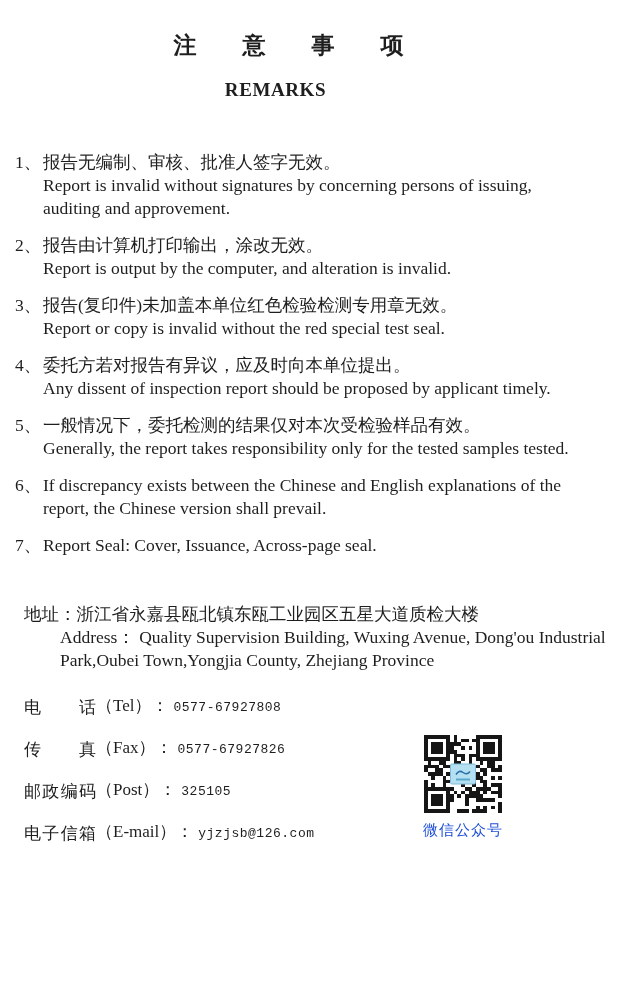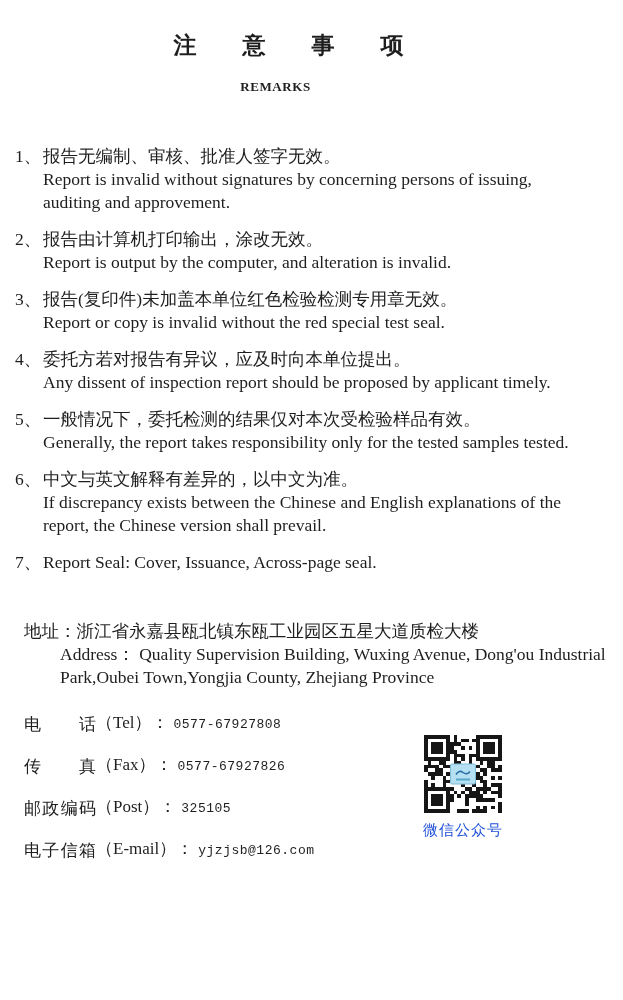--- a/index.html
+++ b/index.html
@@ -8,21 +8,21 @@
     font-family:"Liberation Serif","DejaVu Serif",serif; color:#1e1e1e;
     overflow:hidden;
   }
   
   .header { padding-top:32px; }
   .title-cn {
     margin:0; text-align:center; font-size:23px; font-weight:bold;
     letter-spacing:2em; line-height:1.2; white-space:nowrap;
   }
   .title-en {
-    margin:19px 0 0 8px; text-align:center; font-size:13px; font-weight:bold;
+    margin:19px 0 0 8px; text-align:center; font-size:19px; font-weight:bold;
     letter-spacing:0.6px; padding-right:80px;
   }
   
   .items { margin-top:50px; padding:0 35px 0 15px; }
   .item { display:flex; margin-bottom:14px; }
   .item-num { width:28px; flex-shrink:0; font-size:17.5px; line-height:23px; }
   .item-body { flex:1; }
   .item-cn { font-size:17.5px; line-height:23px; }
   .item-en { font-size:17.5px; line-height:23px; }
   
@@ -101,21 +101,20 @@
     <div class="item">
       <span class="item-num">5、</span>
       <div class="item-body">
         <div class="item-cn">一般情况下，委托检测的结果仅对本次受检验样品有效。</div>
         <div class="item-en">Generally, the report takes responsibility only for the tested samples tested.</div>
       </div>
     </div>
     <div class="item">
       <span class="item-num">6、</span>
       <div class="item-body">
-        <div class="item-cn">中文与英文解释有差异的，以中文为准。</div>
         <div class="item-en">If discrepancy exists between the Chinese and English explanations of the report, the Chinese version shall prevail.</div>
       </div>
     </div>
     <div class="item">
       <span class="item-num">7、</span>
       <div class="item-body">
         <div class="item-en">Report Seal: Cover, Issuance, Across-page seal.</div>
       </div>
     </div>
   </div>

